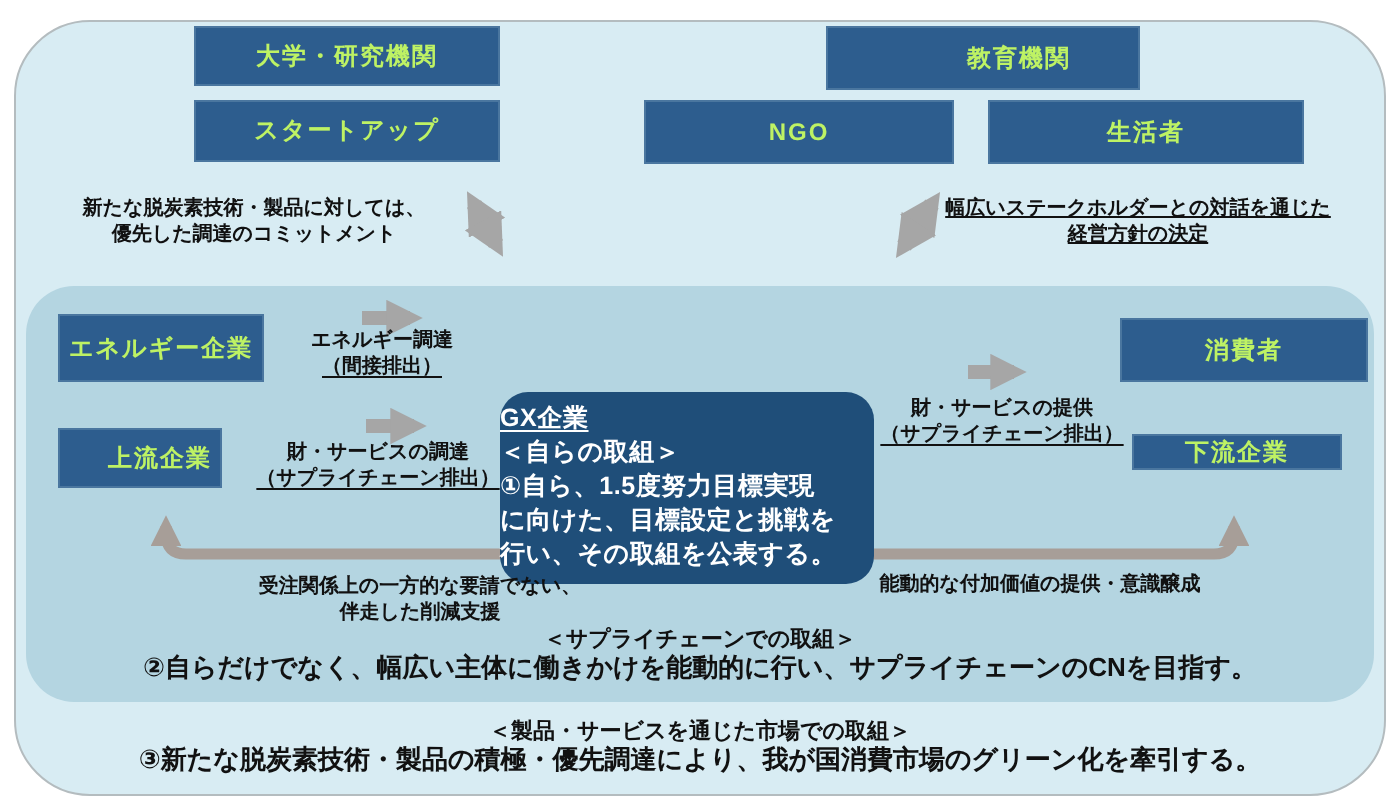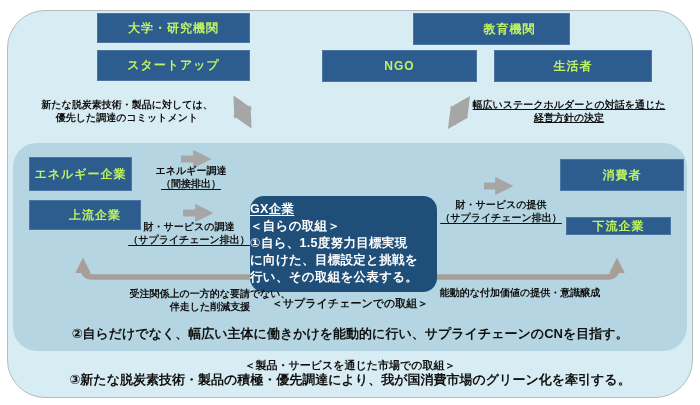--- a/index.html
+++ b/index.html
@@ -21,21 +21,21 @@
     position:absolute; display:flex; align-items:center; justify-content:center;
     background:#2d5d8e; color:#bef264; font-size:12px; font-weight:600;
     letter-spacing:1px; box-sizing:border-box; border:1px solid #4a769f;
   }
   .b-univ      { left:97px;  top:13px;  width:153px; height:30px; }
   .b-startup   { left:97px;  top:50px;  width:153px; height:31px; }
   .b-edu       { left:413px; top:13px;  width:157px; height:32px;padding-left:36px; }
   .b-ngo       { left:322px; top:50px;  width:155px; height:32px; }
   .b-citizen   { left:494px; top:50px;  width:158px; height:32px; }
   .b-energy    { left:29px;  top:157px; width:103px; height:34px;text-align:center; }
-  .b-upstream  { left:29px;  top:200px; width:112px; height:30px;padding-left:20px; }
+  .b-upstream  { left:29px;  top:214px; width:82px; height:30px;padding-left:20px; }
   .b-consumer  { left:560px; top:159px; width:124px; height:32px; }
   .b-downstream{ left:566px; top:217px; width:105px; height:18px; }
   .gx-box {
     position:absolute; left:250px; top:155px; width:187px; height:96px;
     background:#1f4e79; border-radius:14px; color:#fff; text-align:left;
     font-size:12.5px; font-weight:600; line-height:17px; padding-top:5px;
     box-sizing:border-box; letter-spacing:0.3px;margin-top:41px;
   }
   .gx-title { text-decoration:underline; text-underline-offset:2px; }
   .ann {
@@ -123,18 +123,18 @@
 
   <div class="ann" style="left:210px; top:287px;">
     <div>受注関係上の一方的な要請でない、</div>
     <div>伴走した削減支援</div>
   </div>
 
   <div class="ann" style="left:520px; top:286px;">
     <div>能動的な付加価値の提供・意識醸成</div>
   </div>
 
-  <div class="stmt stmt-h" style="top:296px;text-align:center;">＜サプライチェーンでの取組＞</div>
+  <div class="stmt stmt-h" style="top:312px;text-align:center;">＜サプライチェーンでの取組＞</div>
   <div class="stmt stmt-b" style="top:325px;">②自らだけでなく、幅広い主体に働きかけを能動的に行い、サプライチェーンのCNを目指す。</div>
   <div class="stmt stmt-h" style="top:358px;">＜製品・サービスを通じた市場での取組＞</div>
   <div class="stmt stmt-b" style="top:371px;">③新たな脱炭素技術・製品の積極・優先調達により、我が国消費市場のグリーン化を牽引する。</div>
 
 </div>
 
 </body></html>

